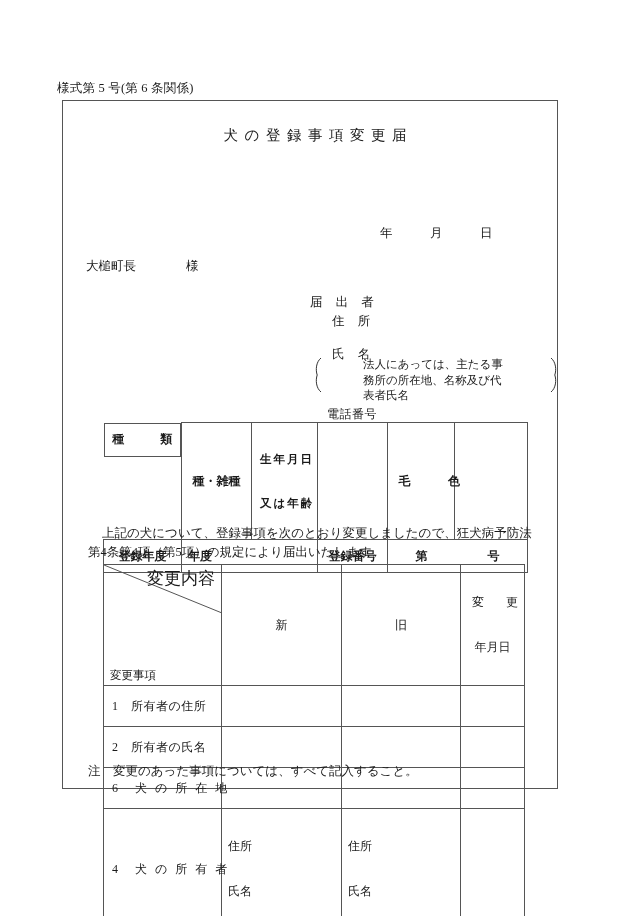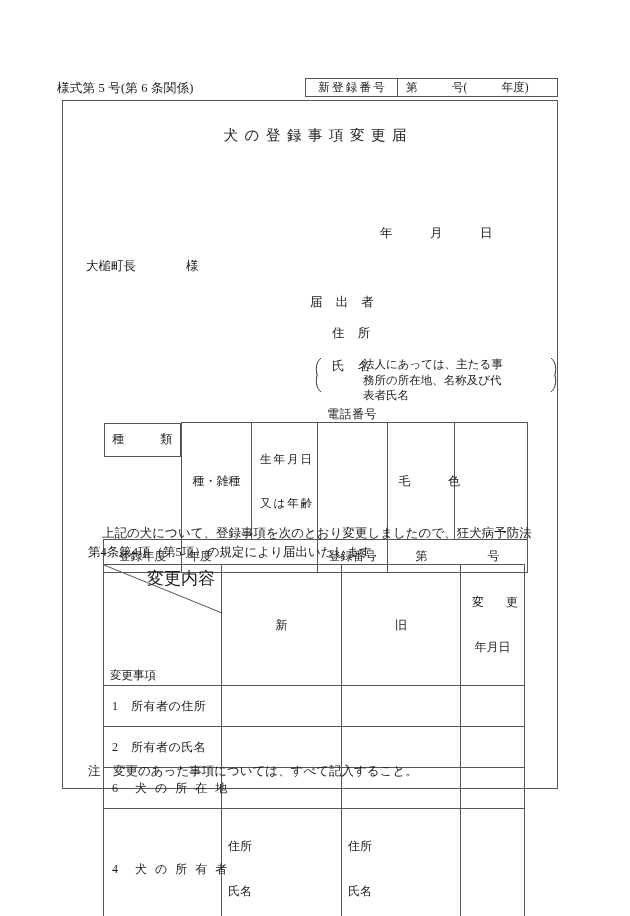--- a/index.html
+++ b/index.html
@@ -170,21 +170,21 @@
     border: 1px solid #555;
     padding: 0 6px;
     vertical-align: middle;
     white-space: pre;
   }
   #dog-table {
     left: 103px;
     top: 422px;
     width: 424px;
   }
-  #dog-table td { height: 32px; }
+  #dog-table td { height: 32px; font-weight: bold; }
   .c-mid { text-align: center; }
   .c-sp {
     text-align: center;
     letter-spacing: 4.5px;
     text-indent: 4.5px;
   }
   .c-sp2 {
     text-align: center;
     letter-spacing: 2px;
     text-indent: 2px;
@@ -285,36 +285,32 @@
     white-space: pre;
   }
 </style>
 </head>
 <body>
 
 <div class="page">
 
   <div class="form-code">様式第 5 号(第 6 条関係)</div>
 
-  <div class="regno-box">
-    <div class="regno-label">新登録番号</div>
-    <div class="regno-value">第　　　号(　　　年度)</div>
-  </div>
 
   <div class="frame"></div>
 
   <div class="doc-title">犬の登録事項変更届</div>
 
   <div class="date-line">年　　　月　　　日</div>
 
   <div class="addressee">大槌町長　　　　様</div>
 
   <div class="applicant">
     <div class="ln sp">届 出 者</div>
-    <div class="ln sp name-row" style="margin-top:12px;padding-left:22px;">住 所</div>
+    <div class="ln sp name-row" style="margin-top:0;padding-left:22px;">住 所</div>
     <div class="ln sp name-row">氏 名</div>
   </div>
 
   <div class="corp-note">
     <div class="brk">
       <svg width="9" height="36" viewBox="0 0 9 36">
           <path d="M8 1 C3 5, 2.5 13, 4.2 18 C2.5 23, 3 31, 8 35" fill="none" stroke="#333" stroke-width="1"></path>
         </svg>
     </div>
     <div class="corp-note-text">法人にあっては、主たる事務所の所在地、名称及び代表者氏名</div>

